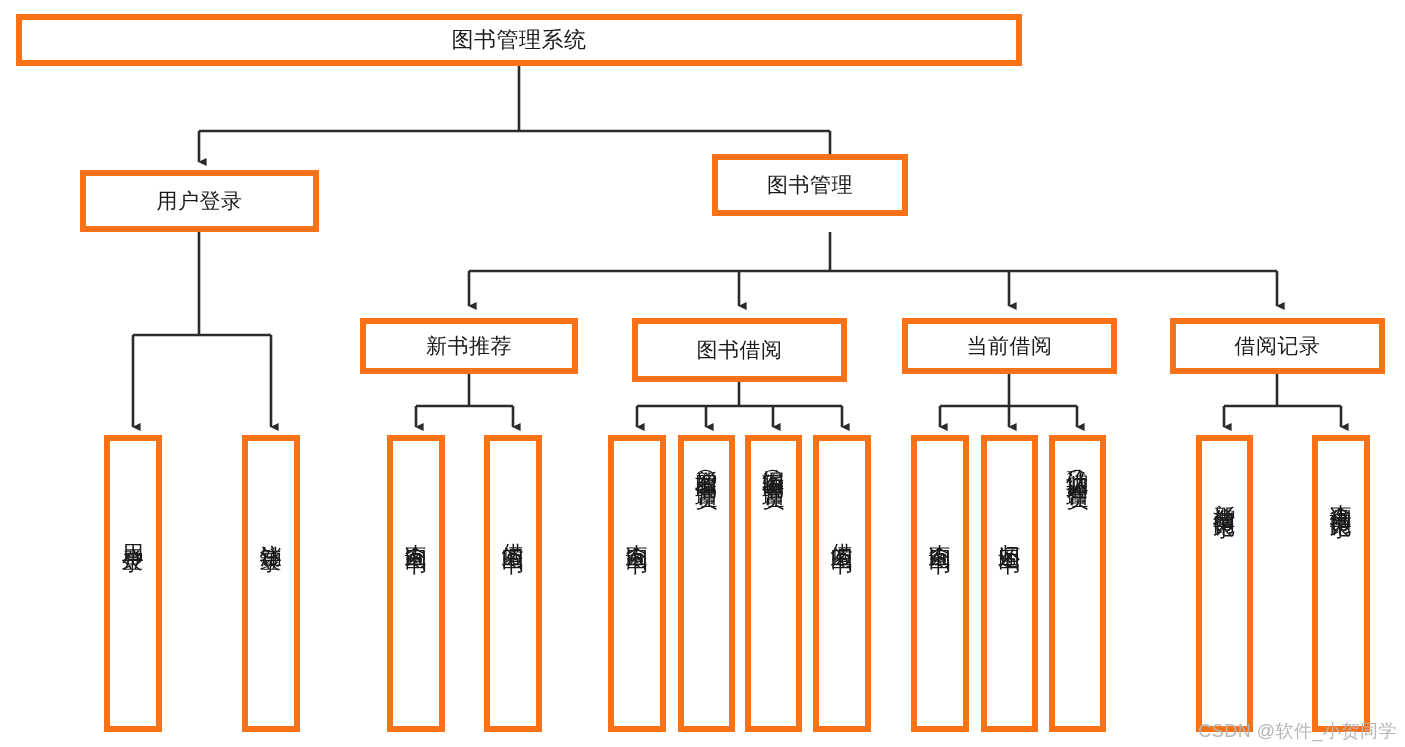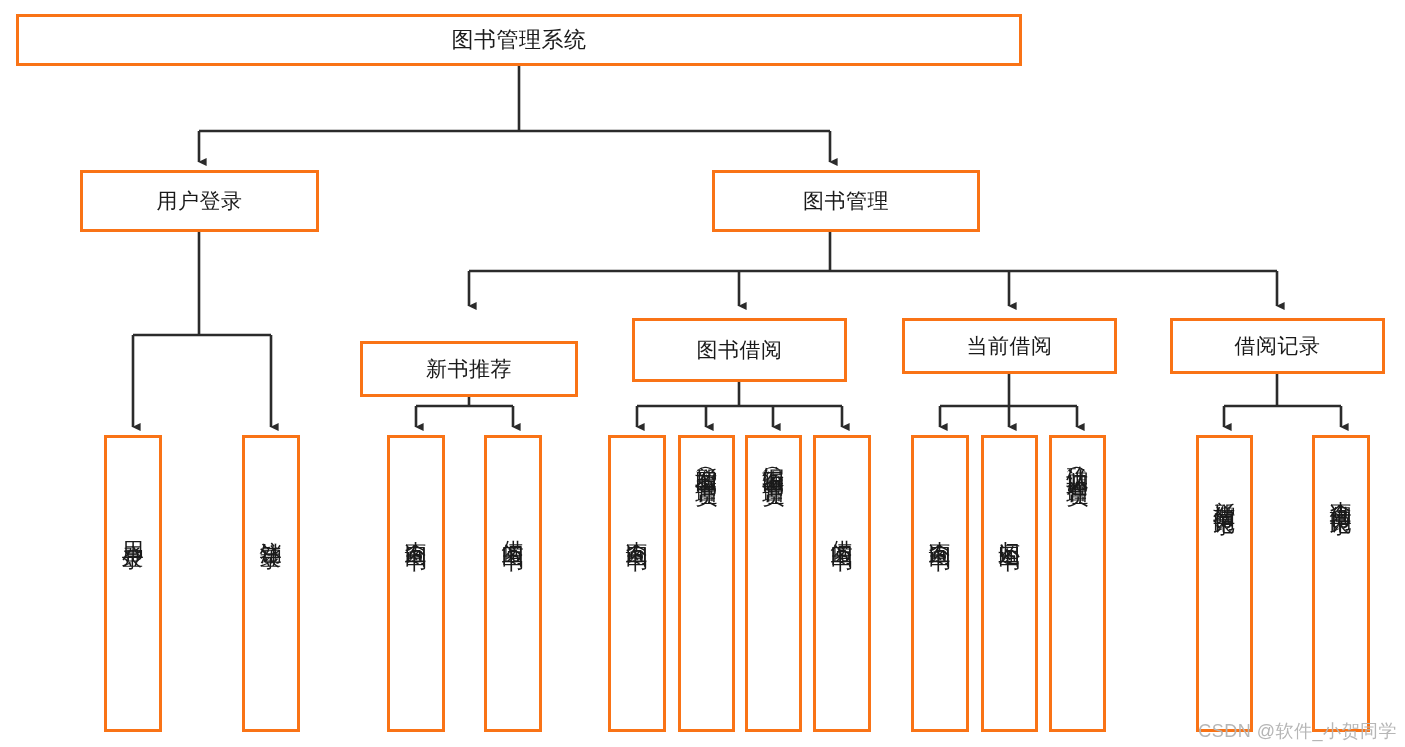--- a/index.html
+++ b/index.html
@@ -23,21 +23,21 @@
     left: 0;
     top: 0;
     width: 1405px;
     height: 747px;
     pointer-events: none;
   }
   .node {
     position: absolute;
     box-sizing: border-box;
     background: #ffffff;
-    border: 3px solid #f97316;
+    border: 6px solid #f97316;
     display: flex;
     align-items: center;
     justify-content: center;
     text-align: center;
   }
   .node .label {
     font-size: 21px;
     line-height: 1.15;
     letter-spacing: 0.5px;
     color: #1a1a1a;
@@ -123,25 +123,25 @@
     </g>
   </svg>
 
   <div class="node" id="root-node" style="left:16px; top:14px; width:1006px; height:52px;">
     <span class="label">图书管理系统</span>
   </div>
 
   <div class="node" style="left:80px; top:170px; width:239px; height:62px;">
     <span class="label">用户登录</span>
   </div>
-  <div class="node" style="left:712px; top:170px; width:268px; height:62px;">
+  <div class="node" style="left:712px; top:154px; width:196px; height:62px;">
     <span class="label">图书管理</span>
   </div>
 
-  <div class="node" style="left:360px; top:318px; width:218px; height:56px;margin-top:23px;">
+  <div class="node" style="left:360px; top:318px; width:218px; height:56px;">
     <span class="label">新书推荐</span>
   </div>
   <div class="node" style="left:632px; top:318px; width:215px; height:64px;">
     <span class="label">图书借阅</span>
   </div>
   <div class="node" style="left:1170px; top:318px; width:215px; height:56px;">
     <span class="label">借阅记录</span>
   </div>
   <div class="node" style="left:902px; top:318px; width:215px; height:56px;">
     <span class="label">当前借阅</span>

